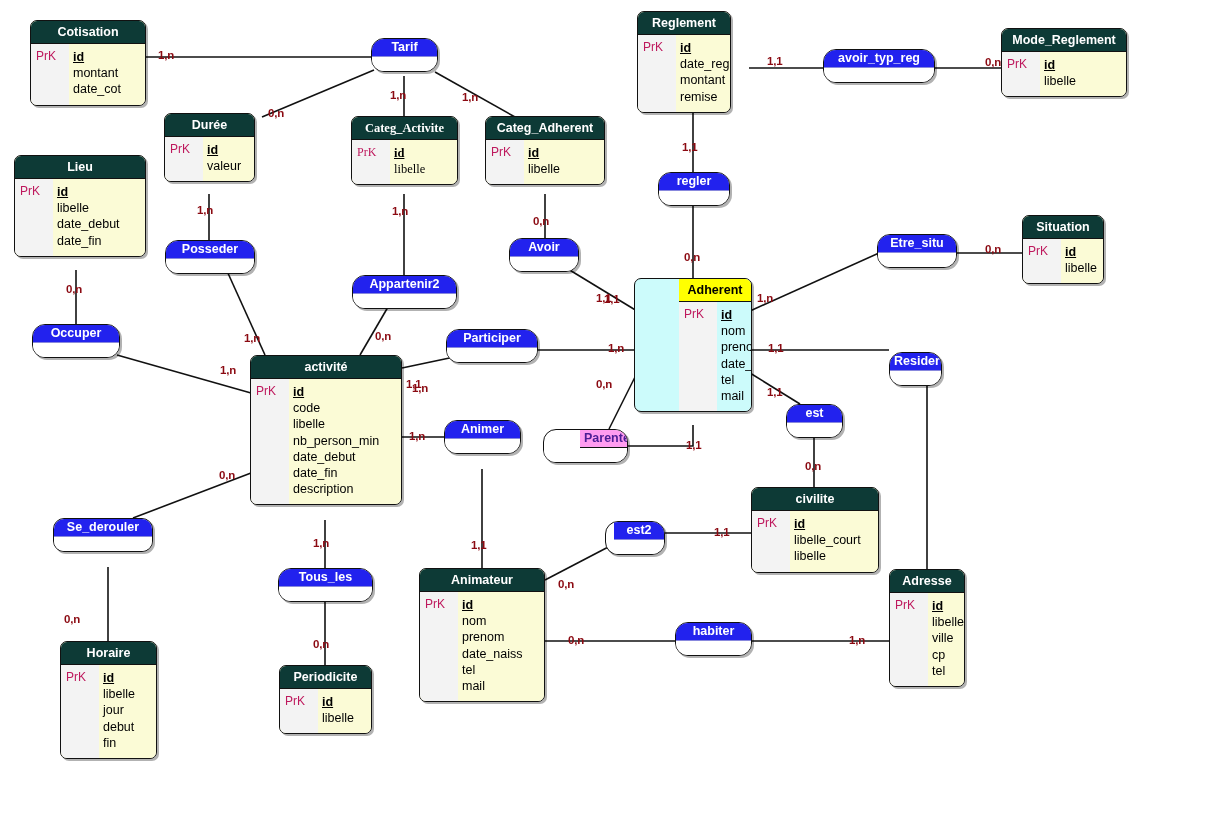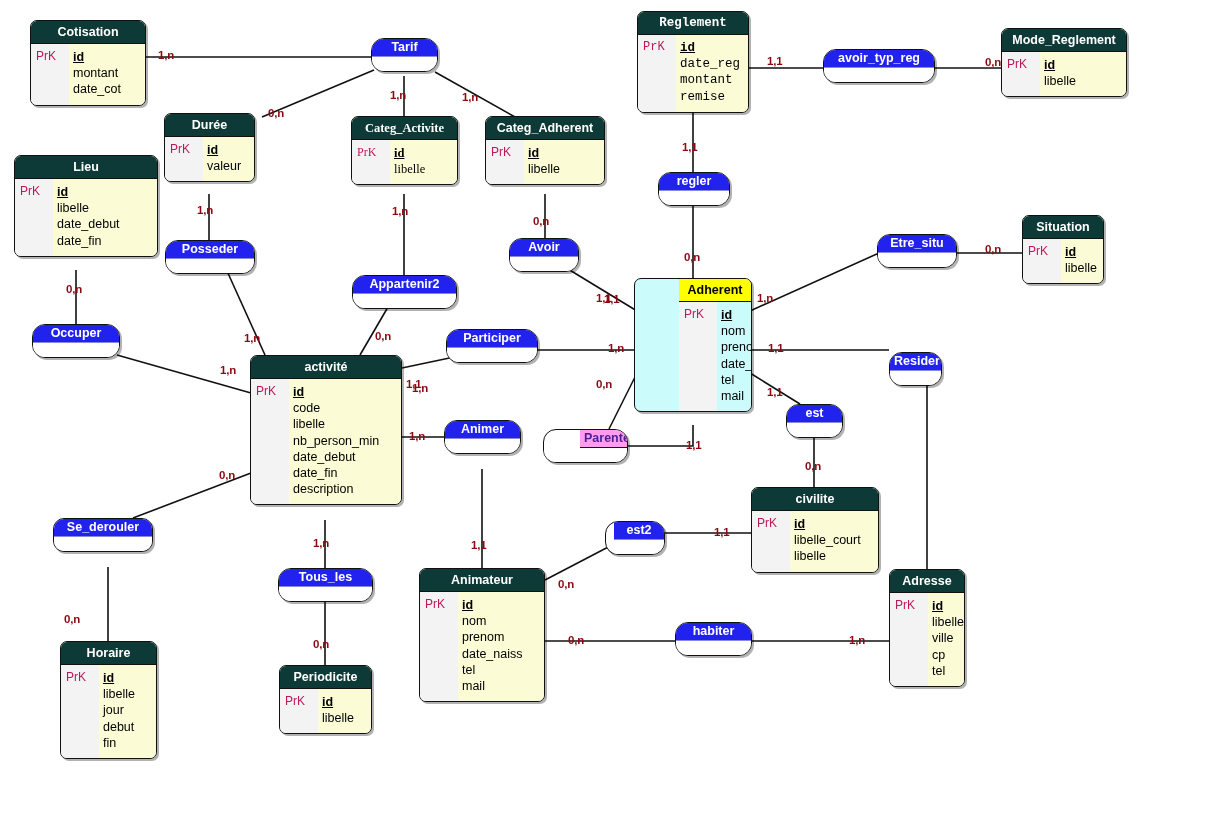--- a/index.html
+++ b/index.html
@@ -197,21 +197,21 @@
     <div class="ebody">
       <div class="prk">PrK</div>
       <div class="attrs">
         <div class="pk">id</div>
         <div>montant</div>
         <div>date_cot</div>
       </div>
     </div>
   </div>
 
-  <div class="entity" style="left:14px; top:155px; width:144px;">
+  <div class="entity" style="left:14px; top:155px; width:132px;">
     <div class="ehead">Lieu</div>
     <div class="ebody">
       <div class="prk">PrK</div>
       <div class="attrs">
         <div class="pk">id</div>
         <div>libelle</div>
         <div>date_debut</div>
         <div>date_fin</div>
       </div>
     </div>
@@ -243,21 +243,21 @@
     <div class="ehead">Categ_Adherent</div>
     <div class="ebody">
       <div class="prk">PrK</div>
       <div class="attrs">
         <div class="pk">id</div>
         <div>libelle</div>
       </div>
     </div>
   </div>
 
-  <div class="entity" style="left:637px; top:11px; width:112px;font-family:Liberation Mono, monospace;">
+  <div class="entity" style="left:637px; top:11px; width:94px;">
     <div class="ehead">Reglement</div>
     <div class="ebody">
       <div class="prk">PrK</div>
       <div class="attrs">
         <div class="pk">id</div>
         <div>date_reg</div>
         <div>montant</div>
         <div>remise</div>
       </div>
     </div>

